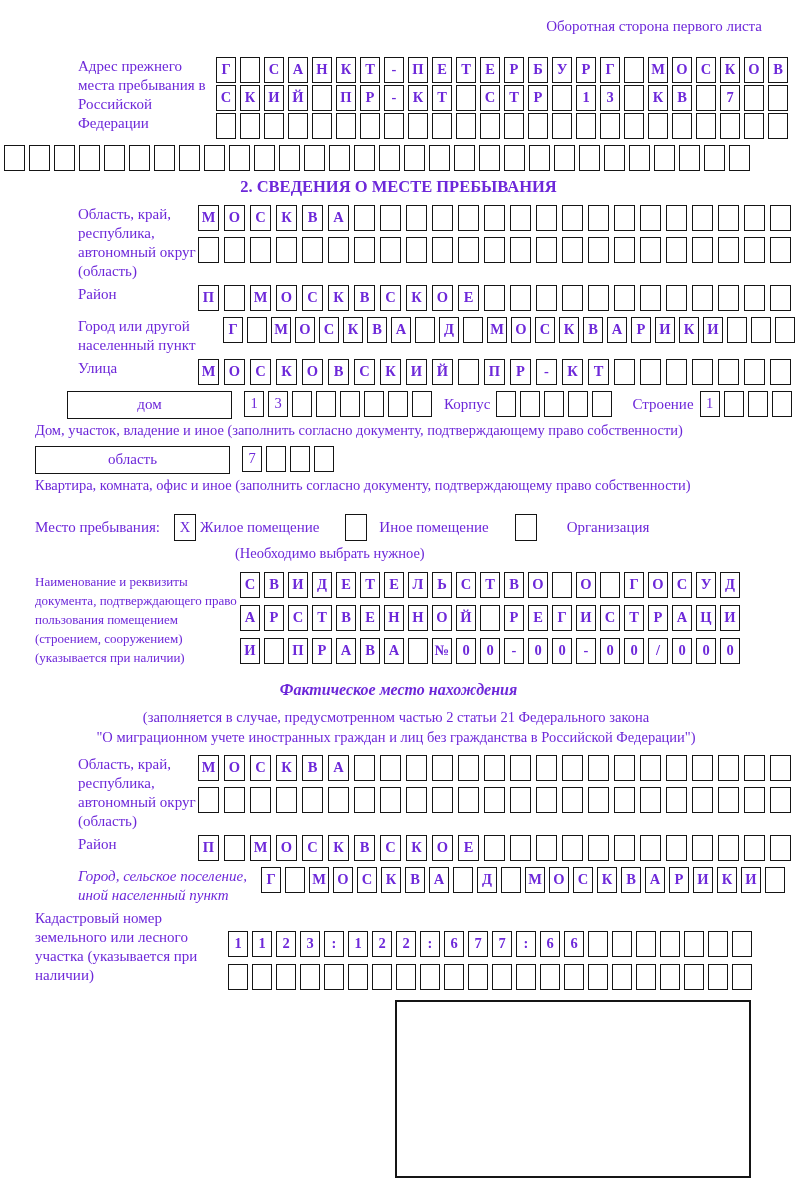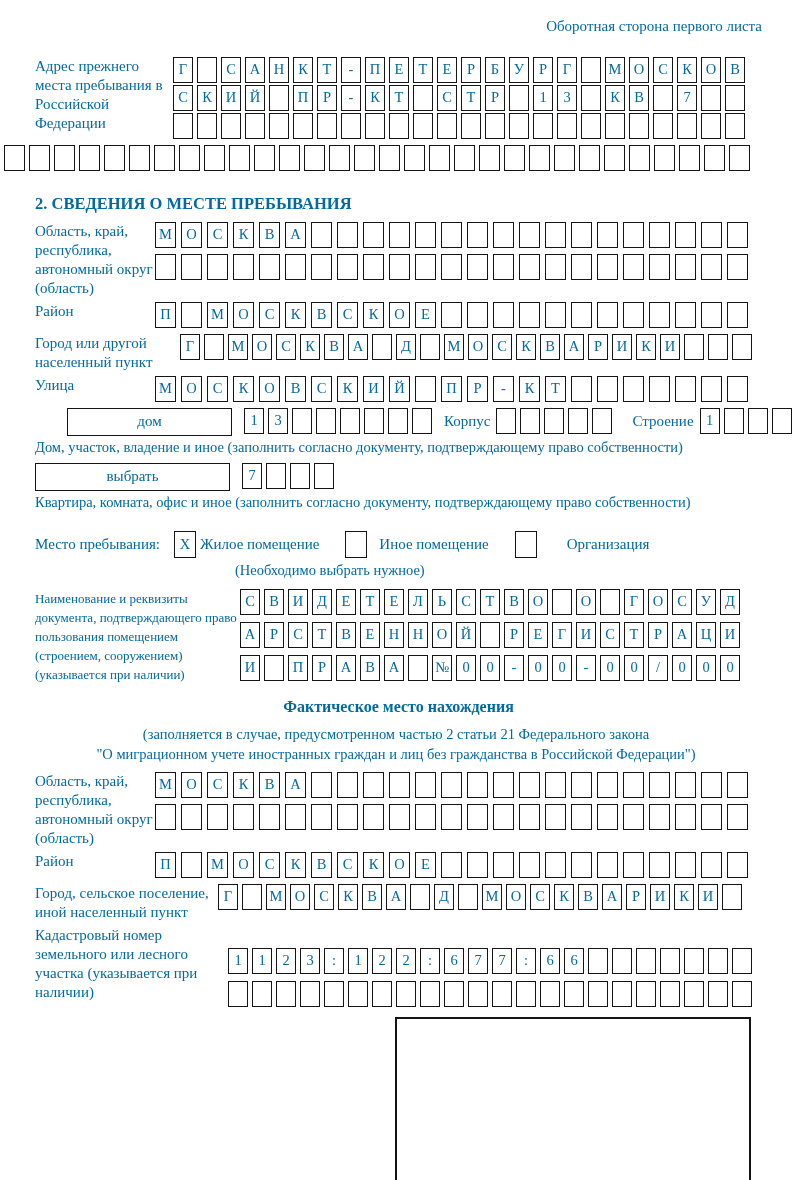--- a/index.html
+++ b/index.html
@@ -1,50 +1,50 @@
 <!DOCTYPE html>
 <html><head>
 <meta charset="utf-8">
 <style>
   html,body{margin:0;padding:0;background:#fff;}
   .page{
     position:relative;width:800px;height:1180px;box-sizing:border-box;
-    padding:18px 38px 0 35px;background:#fff;color:#0369a1;
+    padding:18px 38px 0 35px;background:#fff;color:#6d28d9;
     font-family:"Liberation Serif","DejaVu Serif",serif;font-size:15px;overflow:hidden;
   }
   .back-title{text-align:right;font-size:15px;margin-bottom:22px;}
   .frow{display:flex;align-items:flex-start;}
   .lblcol{flex:0 0 auto;line-height:19px;}
-  .w138{width:138px;} .w120{width:120px;} .w183{width:183px;} .w193{width:193px;} .w205{width:205px;font-size:13px;}
-  .cellrows{flex:1 1 auto;}
+  .w138{width:138px;} .w120{width:120px;} .w183{width:183px;font-style:italic;} .w193{width:193px;} .w205{width:205px;font-size:13px;}
+  .cellrows{flex:1 1 auto;font-weight:bold;}
   .cellrow{white-space:nowrap;height:26px;margin-bottom:2px;}
   .cell{
     display:inline-block;box-sizing:border-box;width:20px;height:26px;
     border:1.6px solid #151515;margin-right:4px;text-align:center;
     font-size:14.5px;line-height:23px;vertical-align:top;background:#fff;
   }
   .p26 .cell{width:21px;margin-right:5px;}
-  .p25 .cell{width:21px;margin-right:4px;} .mb4{margin-bottom:4px;}
+  .p25 .cell{width:21px;margin-right:4px;} .mb4{margin-bottom:4px;margin-left:43px;}
   .fullrow{margin-left:-31px;height:28px;}
   .note{text-align:center;font-size:14.5px;margin:2px 0 8px -30px;width:790px;}
-  .sec-title{font-weight:bold;font-size:16.5px;margin:21px 0 8px 0;}
+  .sec-title{text-align:center;font-weight:bold;font-size:16.5px;margin:4px 0 8px 0;}
   .indent25{margin-left:25px;}
   .bigbox{
     display:inline-block;box-sizing:border-box;height:28px;border:1.8px solid #151515;
     text-align:center;line-height:25px;font-size:15px;vertical-align:top;margin-right:12px;
   }
   .bb165{width:165px;} .bb195{width:195px;}
   .inline-lbl{display:inline-block;vertical-align:top;line-height:27px;margin:0 6px 0 8px;}
   .caption{font-size:14.5px;margin:3px 0 7px 0;}
   .stayrow{display:flex;align-items:center;margin-top:20px;}
   .stay-gap{width:14px;} .stay-gap-l{width:26px;}
   .cbox .cell{width:22px;height:27px;line-height:24px;}
   .stay-note{font-size:14.5px;margin:4px 0 10px 200px;width:280px;text-align:left;}
   .docrows .cellrow{margin-bottom:7px;}
-  .fact-title{text-align:center;font-weight:bold;font-size:16px;margin:10px 0 8px 0;}
+  .fact-title{text-align:center;font-weight:bold;font-size:16px;margin:10px 0 8px 0;font-style:italic;}
   .fact-note{text-align:center;font-size:14.5px;line-height:20px;margin:0 -20px 8px -25px;}
   .stamp-wrap{margin-left:360px;margin-top:8px;}
   .stamp-box{width:356px;height:178px;border:2px solid #151515;box-sizing:border-box;}
 </style>
 </head>
 <body>
 
 <div class="page">
 
   <div class="back-title">Оборотная сторона первого листа</div>
@@ -89,21 +89,21 @@
       <div class="cellrow"><span class="cell">М</span><span class="cell">О</span><span class="cell">С</span><span class="cell">К</span><span class="cell">О</span><span class="cell">В</span><span class="cell">С</span><span class="cell">К</span><span class="cell">И</span><span class="cell">Й</span><span class="cell"></span><span class="cell">П</span><span class="cell">Р</span><span class="cell">-</span><span class="cell">К</span><span class="cell">Т</span><span class="cell"></span><span class="cell"></span><span class="cell"></span><span class="cell"></span><span class="cell"></span><span class="cell"></span><span class="cell"></span></div>
     </div>
   </div>
 
   <div style="white-space:nowrap;padding-left:32px;">
     <span class="bigbox bb165">дом</span><span class="cellrow" style="display:inline-block;"><span class="cell">1</span><span class="cell">3</span><span class="cell"></span><span class="cell"></span><span class="cell"></span><span class="cell"></span><span class="cell"></span><span class="cell"></span></span><span class="inline-lbl">Корпус</span><span class="cellrow" style="display:inline-block;"><span class="cell"></span><span class="cell"></span><span class="cell"></span><span class="cell"></span><span class="cell"></span></span><span class="inline-lbl" style="margin-left:16px;">Строение</span><span class="cellrow" style="display:inline-block;"><span class="cell">1</span><span class="cell"></span><span class="cell"></span><span class="cell"></span></span>
   </div>
   <div class="caption">Дом, участок, владение и иное (заполнить согласно документу, подтверждающему право собственности)</div>
 
   <div style="white-space:nowrap;">
-    <span class="bigbox bb195">выбрать</span><span class="cellrow" style="display:inline-block;"><span class="cell">7</span><span class="cell"></span><span class="cell"></span><span class="cell"></span></span>
+    <span class="bigbox bb195">область</span><span class="cellrow" style="display:inline-block;"><span class="cell">7</span><span class="cell"></span><span class="cell"></span><span class="cell"></span></span>
   </div>
   <div class="caption">Квартира, комната, офис и иное (заполнить согласно документу, подтверждающему право собственности)</div>
 
   <div class="stayrow">
     <span>Место пребывания:</span>
     <span class="stay-gap"></span>
     <span class="cbox"><span class="cell">X</span></span>
     <span>Жилое помещение</span>
     <span class="stay-gap-l"></span>
     <span class="cbox"><span class="cell"></span></span>

